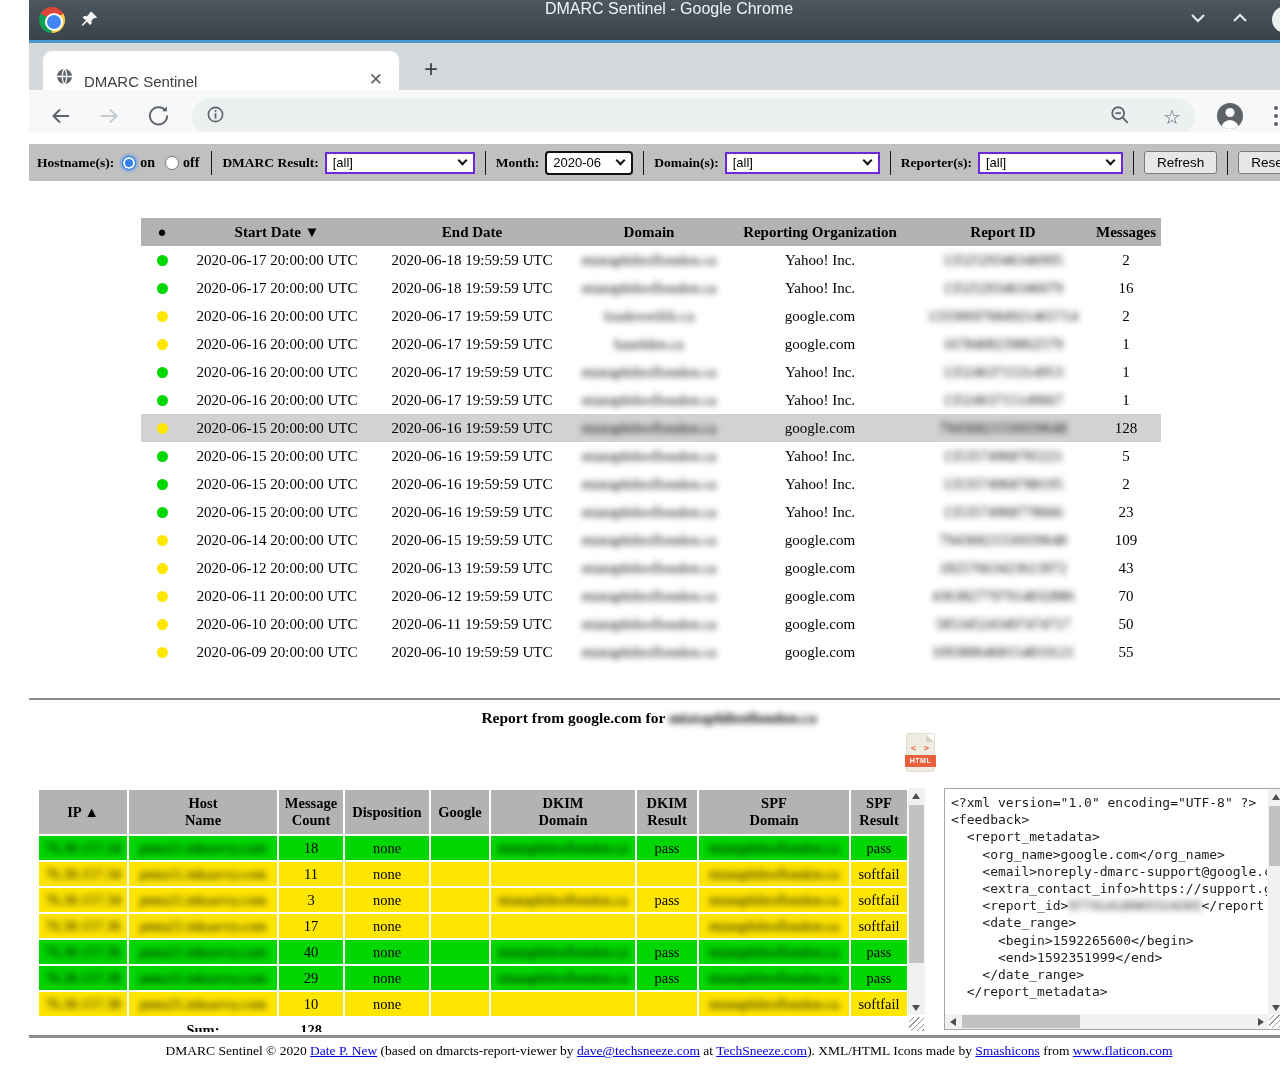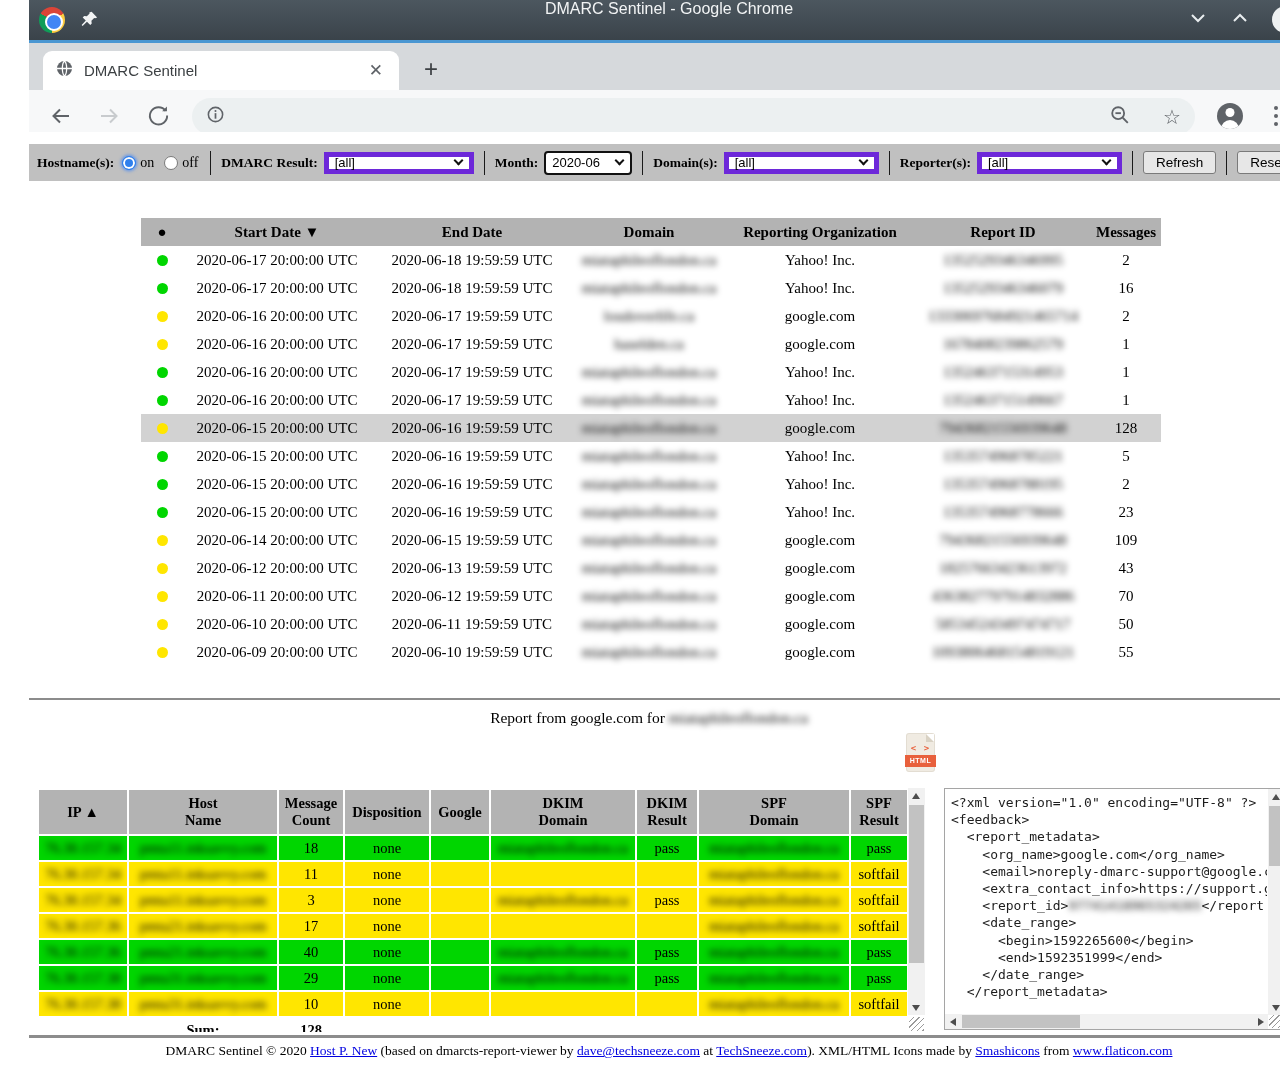--- a/index.html
+++ b/index.html
@@ -18,21 +18,21 @@
   .pin-icon { position:absolute; left:52px; top:11px; }
   .win-title { position:absolute; left:0; right:0; top:0; height:40px; line-height:40px; text-align:center;
     color:#f2f4f5; font:16px "Liberation Sans",sans-serif; }
   .win-controls { position:absolute; right:10px; top:6px; display:flex; align-items:center; gap:22px; }
   .win-close { width:27px; height:27px; border-radius:50%; background:#edf0f1; display:flex;
     align-items:center; justify-content:center; }
 
   
   .tabstrip { position:absolute; left:0; top:43px; width:1280px; height:47px; background:#d6d9dc; }
   .tab { position:absolute; left:14px; top:8px; width:356px; height:39px; background:#fff;
-    border-radius:9px 9px 0 0; display:flex; align-items:center; padding:0 12px; }
+    border-radius:9px 9px 0 0; display:flex; align-items:flex-end; padding:0 12px; }
   .tab-title { flex:1; margin-left:10px; font:15px "Liberation Sans",sans-serif; color:#3c4043; }
   .tab-close { color:#5f6368; font:17px "Liberation Sans",sans-serif; padding:0 4px; }
   .new-tab { position:absolute; left:388px; top:13px; width:28px; height:28px; color:#3c4043;
     font:24px "Liberation Sans",sans-serif; text-align:center; line-height:26px; }
 
   
   .toolbar { position:absolute; left:0; top:90px; width:1280px; height:53px; background:#f7f8f9;
     border-bottom:1px solid #dcdfe2; }
   .nav-ic { position:absolute; top:14px; }
   .omnibox { position:absolute; left:163px; top:8px; width:1003px; height:37px; background:#ecf0f1;
@@ -51,23 +51,23 @@
   
   .page { position:absolute; left:0; top:132px; width:1280px; height:930px; background:#fff; }
 
   .filterbar { position:absolute; left:0; top:12px; width:1280px; height:37px; background:#c0c0c0;
     display:flex; align-items:center; padding:0 8px; }
   .flabel { font-weight:bold; font-size:13.5px; color:#000; white-space:nowrap; }
   .vsep { width:1px; height:24px; background:#1a1a1a; margin:0 10px; flex:none; }
   .radio { width:14px; height:14px; border-radius:50%; background:#fff; border:1px solid #7a7a7a;
     display:inline-block; vertical-align:-3px; margin:0 4px 0 8px; }
   .radio.checked { background:#2f80ed; border-color:#2f80ed; box-shadow:inset 0 0 0 2px #fff, 0 0 3px 1.5px rgba(66,133,244,.65); }
-  .rlabel { font-size:14px; margin-right:2px; }
+  .rlabel { font-size:14px; margin-right:2px;font-weight:bold; }
   .sel { display:inline-flex; align-items:center; justify-content:space-between; background:#fff;
-    border:5px solid #6d28d9; height:22px; padding:0 6px; font:13px "Liberation Sans",sans-serif;
+    border:2px solid #6d28d9; height:22px; padding:0 6px; font:13px "Liberation Sans",sans-serif;
     color:#000; margin-left:6px; }
   .sel.focused { border:2px solid #111; border-radius:4px; height:24px; }
   .chev { width:7px; height:7px; border-right:2px solid #111; border-bottom:2px solid #111;
     transform:rotate(45deg); margin:-4px 1px 0 10px; flex:none; }
   .btn { background:#e7e7e7; border:1px solid #7a7a7a; border-radius:3px;
     font:13.5px "Liberation Sans",sans-serif; padding:3px 12px; }
 
   .reports-title { position:absolute; left:0; top:53px; width:1280px; text-align:center;
     font-size:21px; font-weight:bold; color:#000; }
 
@@ -91,21 +91,21 @@
   .tri-left { width:0; height:0; border-top:4px solid transparent; border-bottom:4px solid transparent; border-right:6px solid #4d4d4d; }
   .tri-right { width:0; height:0; border-top:4px solid transparent; border-bottom:4px solid transparent; border-left:6px solid #4d4d4d; }
   .grip { position:absolute; background:
     repeating-linear-gradient(135deg, transparent 0 3px, #9a9a9a 3px 4px); }
 
   .hr1 { position:absolute; left:0; top:566px; width:1280px; height:2px; background:#8c8c8c; }
   .hr2 { position:absolute; left:0; top:903px; width:1280px; height:3px; background:#8c8c8c; }
 
   
   .detail-head { position:absolute; left:0; top:576px; width:1240px; text-align:center;
-    font-weight:normal; font-size:15.5px; line-height:19.5px; color:#000; }
+    font-weight:bold; font-size:15.5px; line-height:19.5px; color:#000; }
   .html-file { position:absolute; left:878px; top:602px; width:27px; height:37px; background:#f0ebe2;
     border-radius:2px; box-shadow:0 0 0 1px #e3ddd2; }
   .html-file .fold { position:absolute; right:0; top:0; width:0; height:0;
     border-left:8px solid #d9d2c4; border-top:8px solid #fff; }
   .html-file .code { position:absolute; left:0; right:0; top:9px; text-align:center;
     color:#e8603c; font:bold 9px "DejaVu Sans Mono",monospace; letter-spacing:1px; }
   .html-file .banner { position:absolute; left:-2px; right:-2px; bottom:4px; height:12px; background:#e8603c;
     color:#fff; font:bold 7px "Liberation Sans",sans-serif; text-align:center; line-height:12px; letter-spacing:.5px; }
 
   
@@ -595,15 +595,15 @@
           </span>
         <span class="thumb" style="top:1px; bottom:1px; left:17px; width:118px;"></span>
         <span class="sb-btn" style="right:0; width:15px; height:15px">
             <span class="tri-right"></span>
           </span>
       </div>
       <span class="grip" style="right:1px; bottom:1px; width:13px; height:13px;"></span>
     </div>
 
     <div class="hr2"></div>
-    <div class="footer"><span>DMARC Sentinel © 2020 </span><a>Host P. New</a><span> (based on dmarcts-report-viewer by </span><a>dave@techsneeze.com</a><span> at </span><a>TechSneeze.com</a><span>). XML/HTML Icons made by </span><a>Smashicons</a><span> from </span><a>www.flaticon.com</a></div>
+    <div class="footer"><span>DMARC Sentinel © 2020 </span><a>Date P. New</a><span> (based on dmarcts-report-viewer by </span><a>dave@techsneeze.com</a><span> at </span><a>TechSneeze.com</a><span>). XML/HTML Icons made by </span><a>Smashicons</a><span> from </span><a>www.flaticon.com</a></div>
   </div>
 </div>
 
 </body></html>

